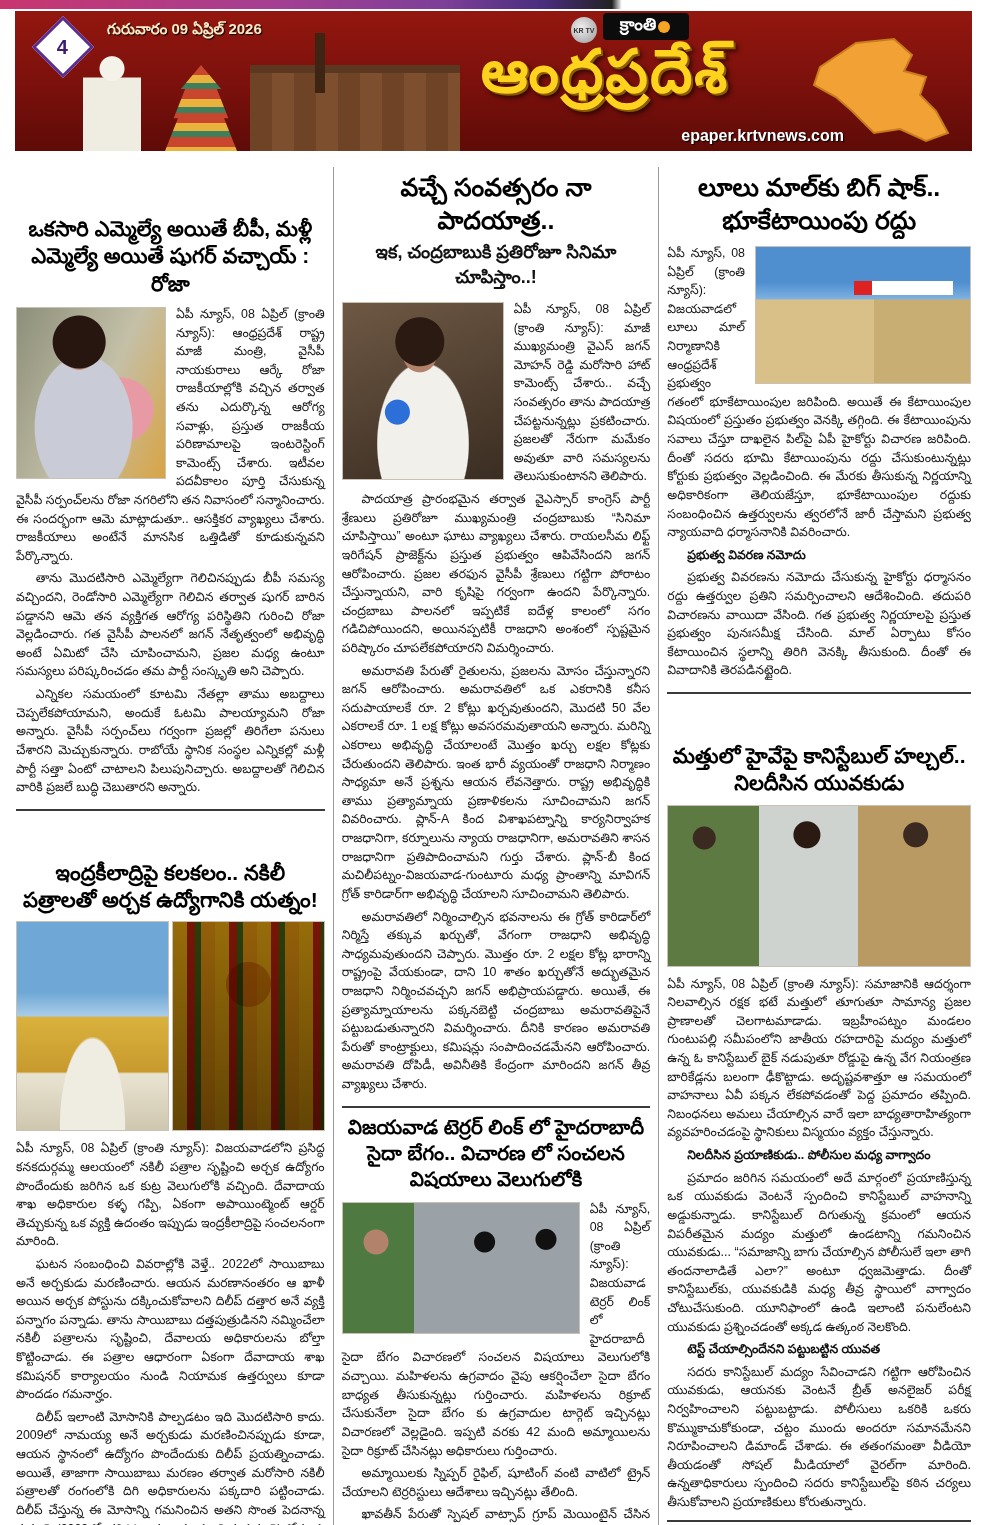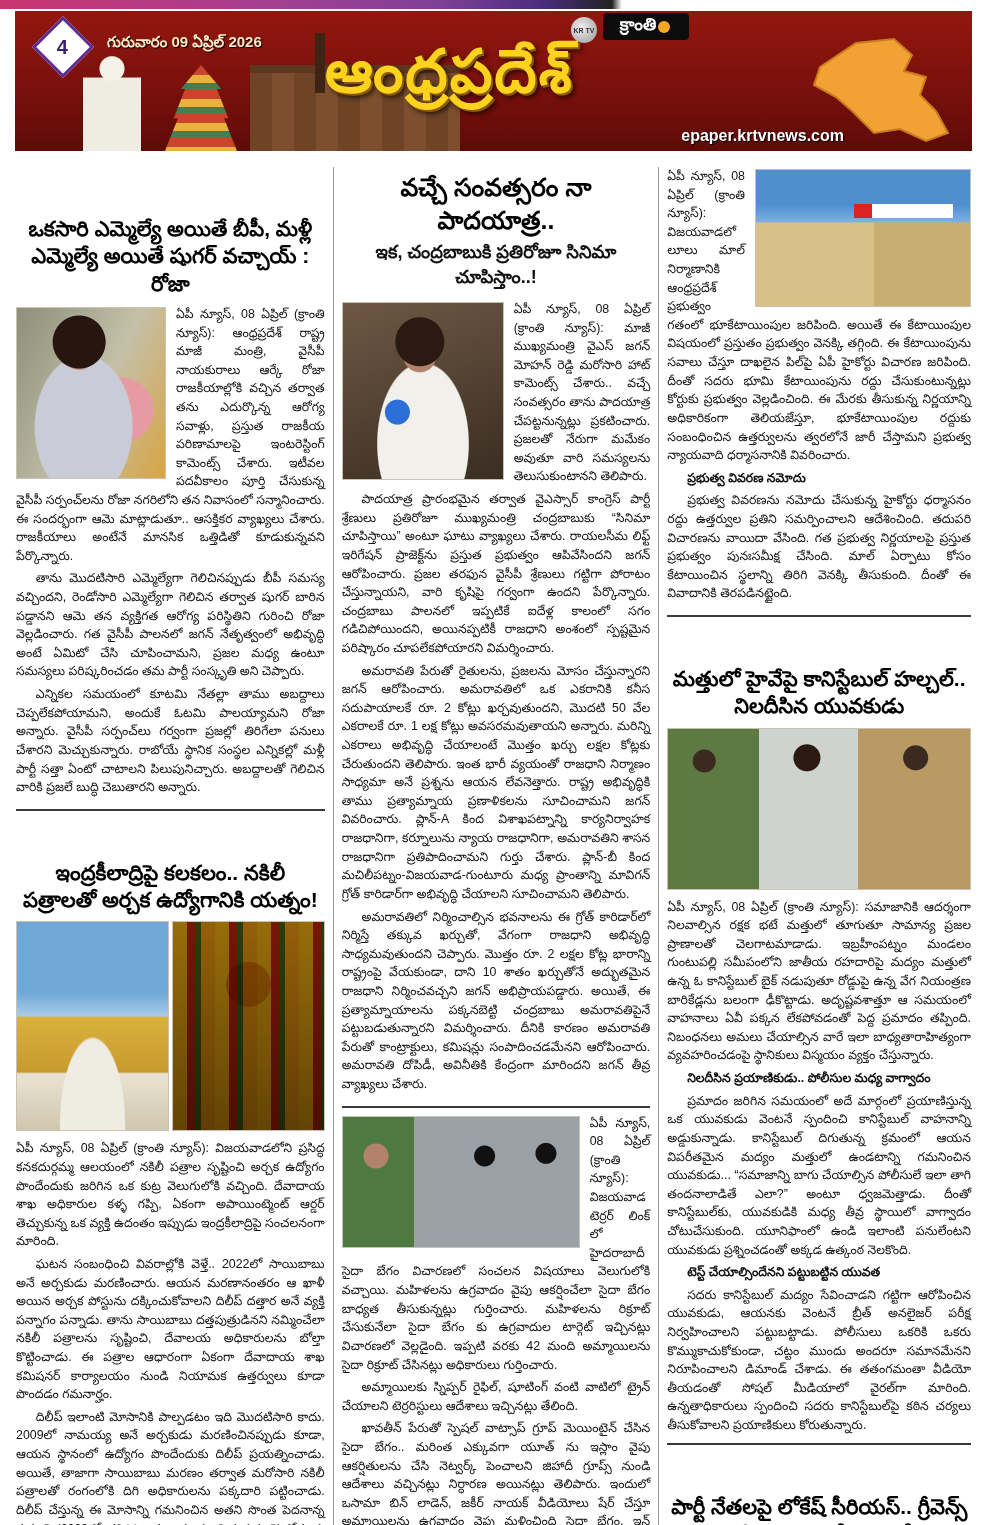--- a/index.html
+++ b/index.html
@@ -8,21 +8,21 @@
 
   
   .top-strip{height:9px;margin:0;background:linear-gradient(90deg,#c9366f 0%,#a43f92 28%,#7d3f98 45%,#4a2d7f 55%,#222 62%,#fff 63%,#fff 100%);}
 
   
   .banner{position:relative;height:140px;margin:2px 15px 8px 15px;overflow:hidden;
     background:linear-gradient(180deg,#93170f 0%,#7a100c 55%,#5e0b07 100%);}
   .page-diamond{position:absolute;left:26px;top:14px;width:38px;height:38px;background:#fff;
     border:3px solid #5b2d8e;transform:rotate(45deg);display:flex;align-items:center;justify-content:center;}
   .page-diamond span{transform:rotate(-45deg);font-weight:bold;font-size:20px;color:#3c1f73;}
-  .date-line{position:absolute;left:92px;top:22px;color:#ffe9c2;font-weight:bold;font-size:15px;text-shadow:1px 1px 1px #000;}
+  .date-line{position:absolute;left:92px;top:9px;color:#ffe9c2;font-weight:bold;font-size:15px;text-shadow:1px 1px 1px #000;}
   
   .art{position:absolute;bottom:0;}
   .art-buddha{left:68px;width:58px;height:98px;background:
      radial-gradient(circle at 50% 16%,#f5f2ea 0 12px,transparent 13px),
      linear-gradient(180deg,transparent 24px,#efece2 25px);border-radius:10px 10px 0 0;}
   .art-gopuram{left:150px;width:72px;height:86px;background:
      repeating-linear-gradient(180deg,#c8452e 0 10px,#e8b23c 10px 18px,#3f7f5c 18px 24px);
      clip-path:polygon(50% 0,78% 28%,72% 28%,88% 62%,82% 62%,100% 100%,0 100%,18% 62%,12% 62%,28% 28%,22% 28%);}
   .art-fort{left:235px;width:210px;height:78px;background:
      repeating-linear-gradient(90deg,#6e4326 0 22px,#7d4f2e 22px 44px);
@@ -33,21 +33,21 @@
      background:repeating-linear-gradient(90deg,#5d3821 0 14px,transparent 14px 24px);}
   .art-tower{left:300px;bottom:58px;width:10px;height:60px;background:#3d2413;position:absolute;}
   
   .krtv-badge{position:absolute;left:556px;top:6px;width:26px;height:26px;border-radius:50%;
      background:radial-gradient(circle at 40% 40%,#eee,#999);display:flex;align-items:center;justify-content:center;
      font-size:7px;font-weight:bold;color:#333;}
   .kranthi-box{position:absolute;left:588px;top:2px;width:86px;height:27px;background:#0c0c0c;border-radius:4px;
      display:flex;align-items:center;justify-content:center;color:#fff;font-weight:bold;font-size:17px;}
   .kranthi-box .dot{display:inline-block;width:12px;height:12px;border-radius:50%;background:#f6a623;margin:0 2px;}
   
-  .masthead{position:absolute;left:310px;top:26px;width:560px;margin:0;
+  .masthead{position:absolute;left:310px;top:26px;width:560px;margin:0;text-align:center;
      font-size:60px;font-weight:bold;color:#ffd21e;letter-spacing:2px;
      text-shadow:2px 2px 0 #8a5b00,4px 4px 5px rgba(0,0,0,.65);}
   .website{position:absolute;right:128px;bottom:6px;color:#fff;font-weight:bold;font-size:16px;text-shadow:1px 1px 1px #000;}
   .ap-map{position:absolute;right:14px;top:26px;}
 
   
   .content{display:flex;padding:8px 16px 4px 16px;gap:8px;}
   .vrule{width:1px;background:#9a9a9a;flex:0 0 1px;}
   .col{flex:1 1 33%;min-width:0;}
   .col-right{flex:0 0 31.8%;}
@@ -182,37 +182,39 @@
           <p class="noindent">ఏపీ న్యూస్, 08 ఏప్రిల్ (క్రాంతి న్యూస్): మాజీ ముఖ్యమంత్రి వైఎస్ జగన్ మోహన్ రెడ్డి మరోసారి హాట్ కామెంట్స్ చేశారు.. వచ్చే సంవత్సరం తాను పాదయాత్ర చేపట్టనున్నట్లు ప్రకటించారు. ప్రజలతో నేరుగా మమేకం అవుతూ వారి సమస్యలను తెలుసుకుంటానని తెలిపారు.</p>
           <p>పాదయాత్ర ప్రారంభమైన తర్వాత వైఎస్సార్ కాంగ్రెస్ పార్టీ శ్రేణులు ప్రతిరోజూ ముఖ్యమంత్రి చంద్రబాబుకు “సినిమా చూపిస్తాయి” అంటూ ఘాటు వ్యాఖ్యలు చేశారు. రాయలసీమ లిఫ్ట్ ఇరిగేషన్ ప్రాజెక్ట్‌ను ప్రస్తుత ప్రభుత్వం ఆపివేసిందని జగన్ ఆరోపించారు. ప్రజల తరఫున వైసీపీ శ్రేణులు గట్టిగా పోరాటం చేస్తున్నాయని, వారి కృషిపై గర్వంగా ఉందని పేర్కొన్నారు. చంద్రబాబు పాలనలో ఇప్పటికే ఐదేళ్ల కాలంలో సగం గడిచిపోయిందని, అయినప్పటికీ రాజధాని అంశంలో స్పష్టమైన పరిష్కారం చూపలేకపోయారని విమర్శించారు.</p>
           <p>అమరావతి పేరుతో రైతులను, ప్రజలను మోసం చేస్తున్నారని జగన్ ఆరోపించారు. అమరావతిలో ఒక ఎకరానికి కనీస సదుపాయాలకే రూ. 2 కోట్లు ఖర్చవుతుందని, మొదటి 50 వేల ఎకరాలకే రూ. 1 లక్ష కోట్లు అవసరమవుతాయని అన్నారు. మరిన్ని ఎకరాలు అభివృద్ధి చేయాలంటే మొత్తం ఖర్చు లక్షల కోట్లకు చేరుతుందని తెలిపారు. ఇంత భారీ వ్యయంతో రాజధాని నిర్మాణం సాధ్యమా అనే ప్రశ్నను ఆయన లేవనెత్తారు. రాష్ట్ర అభివృద్ధికి తాము ప్రత్యామ్నాయ ప్రణాళికలను సూచించామని జగన్ వివరించారు. ప్లాన్-A కింద విశాఖపట్నాన్ని కార్యనిర్వాహక రాజధానిగా, కర్నూలును న్యాయ రాజధానిగా, అమరావతిని శాసన రాజధానిగా ప్రతిపాదించామని గుర్తు చేశారు. ప్లాన్-బీ కింద మచిలీపట్నం-విజయవాడ-గుంటూరు మధ్య ప్రాంతాన్ని మావిగన్ గ్రోత్ కారిడార్‌గా అభివృద్ధి చేయాలని సూచించామని తెలిపారు.</p>
           <p>అమరావతిలో నిర్మించాల్సిన భవనాలను ఈ గ్రోత్ కారిడార్‌లో నిర్మిస్తే తక్కువ ఖర్చుతో, వేగంగా రాజధాని అభివృద్ధి సాధ్యమవుతుందని చెప్పారు. మొత్తం రూ. 2 లక్షల కోట్ల భారాన్ని రాష్ట్రంపై వేయకుండా, దాని 10 శాతం ఖర్చుతోనే అద్భుతమైన రాజధాని నిర్మించవచ్చని జగన్ అభిప్రాయపడ్డారు. అయితే, ఈ ప్రత్యామ్నాయాలను పక్కనబెట్టి చంద్రబాబు అమరావతిపైనే పట్టుబడుతున్నారని విమర్శించారు. దీనికి కారణం అమరావతి పేరుతో కాంట్రాక్టులు, కమిషన్లు సంపాదించడమేనని ఆరోపించారు. అమరావతి దోపిడీ, అవినీతికి కేంద్రంగా మారిందని జగన్ తీవ్ర వ్యాఖ్యలు చేశారు.</p>
           <div class="clear"></div>
         </div>
       </article>
       <hr class="rule">
 
       <article>
+        <h2 class="headline h-sm">విజయవాడ టెర్రర్ లింక్ లో హైదరాబాదీ సైదా బేగం.. విచారణ లో సంచలన విషయాలు వెలుగులోకి</h2>
         <div class="body">
           <div class="photo photo-terror f-left"></div>
           <p class="noindent">ఏపీ న్యూస్, 08 ఏప్రిల్ (క్రాంతి న్యూస్): విజయవాడ టెర్రర్ లింక్ లో హైదరాబాదీ సైదా బేగం విచారణలో సంచలన విషయాలు వెలుగులోకి వచ్చాయి. మహిళలను ఉగ్రవాదం వైపు ఆకర్షించేలా సైదా బేగం బాధ్యత తీసుకున్నట్లు గుర్తించారు. మహిళలను రిక్రూట్ చేసుకునేలా సైదా బేగం కు ఉగ్రవాదుల టార్గెట్ ఇచ్చినట్లు విచారణలో వెల్లడైంది. ఇప్పటి వరకు 42 మంది అమ్మాయిలను సైదా రిక్రూట్ చేసినట్లు అధికారులు గుర్తించారు.</p>
           <p>అమ్మాయిలకు స్నిప్పర్ రైఫిల్, షూటింగ్ వంటి వాటిలో ట్రైన్ చేయాలని టెర్రరిస్టులు ఆదేశాలు ఇచ్చినట్లు తేలింది.</p>
           <p>ఖావతీన్ పేరుతో స్పెషల్ వాట్సాప్ గ్రూప్ మెయింటైన్ చేసిన సైదా బేగం.. మరింత ఎక్కువగా యూత్ ను ఇస్లాం వైపు ఆకర్షితులను చేసి నెట్వర్క్ పెంచాలని జిహాదీ గ్రూప్స్ నుండి ఆదేశాలు వచ్చినట్లు నిర్ధారణ అయినట్లు తెలిపారు. ఇందులో ఒసామా బిన్ లాడెన్, జకీర్ నాయక్ వీడియోలు షేర్ చేస్తూ అమ్మాయిలను ఉగ్రవాదం వైపు మళ్లించింది సైదా బేగం. ఇన్ స్టాగ్రామ్ లో 40 అకౌంట్ లు తెరిచి జిహాదీ వీడియోలు పోస్ట్ చేస్తూ యూత్ లో ఐడియాలజీ నింపింది.</p>
 
           <div class="clear"></div>
         </div>
       </article>
 
     </section>
 
     <div class="vrule"></div>
 
     <section class="col col-right">
 
       <article>
+        <h2 class="headline h-lg">లూలు మాల్‌కు బిగ్ షాక్.. భూకేటాయింపు రద్దు</h2>
         <div class="body">
           <div class="photo photo-lulu f-right"></div>
           <p class="noindent">ఏపీ న్యూస్, 08 ఏప్రిల్ (క్రాంతి న్యూస్): విజయవాడలో లూలు మాల్ నిర్మాణానికి ఆంధ్రప్రదేశ్ ప్రభుత్వం గతంలో భూకేటాయింపుల జరిపింది. అయితే ఈ కేటాయింపుల విషయంలో ప్రస్తుతం ప్రభుత్వం వెనక్కి తగ్గింది. ఈ కేటాయింపును సవాలు చేస్తూ దాఖలైన పిల్‌పై ఏపీ హైకోర్టు విచారణ జరిపింది. దీంతో సదరు భూమి కేటాయింపును రద్దు చేసుకుంటున్నట్లు కోర్టుకు ప్రభుత్వం వెల్లడించింది. ఈ మేరకు తీసుకున్న నిర్ణయాన్ని అధికారికంగా తెలియజేస్తూ, భూకేటాయింపుల రద్దుకు సంబంధించిన ఉత్తర్వులను త్వరలోనే జారీ చేస్తామని ప్రభుత్వ న్యాయవాది ధర్మాసనానికి వివరించారు.</p>
           <p class="inline-subhead">ప్రభుత్వ వివరణ నమోదు</p>
           <p>ప్రభుత్వ వివరణను నమోదు చేసుకున్న హైకోర్టు ధర్మాసనం రద్దు ఉత్తర్వుల ప్రతిని సమర్పించాలని ఆదేశించింది. తదుపరి విచారణను వాయిదా వేసింది. గత ప్రభుత్వ నిర్ణయాలపై ప్రస్తుత ప్రభుత్వం పునఃసమీక్ష చేసింది. మాల్ ఏర్పాటు కోసం కేటాయించిన స్థలాన్ని తిరిగి వెనక్కి తీసుకుంది. దీంతో ఈ వివాదానికి తెరపడినట్టైంది.</p>
           <div class="clear"></div>
         </div>
       </article>
       <hr class="rule">
 

